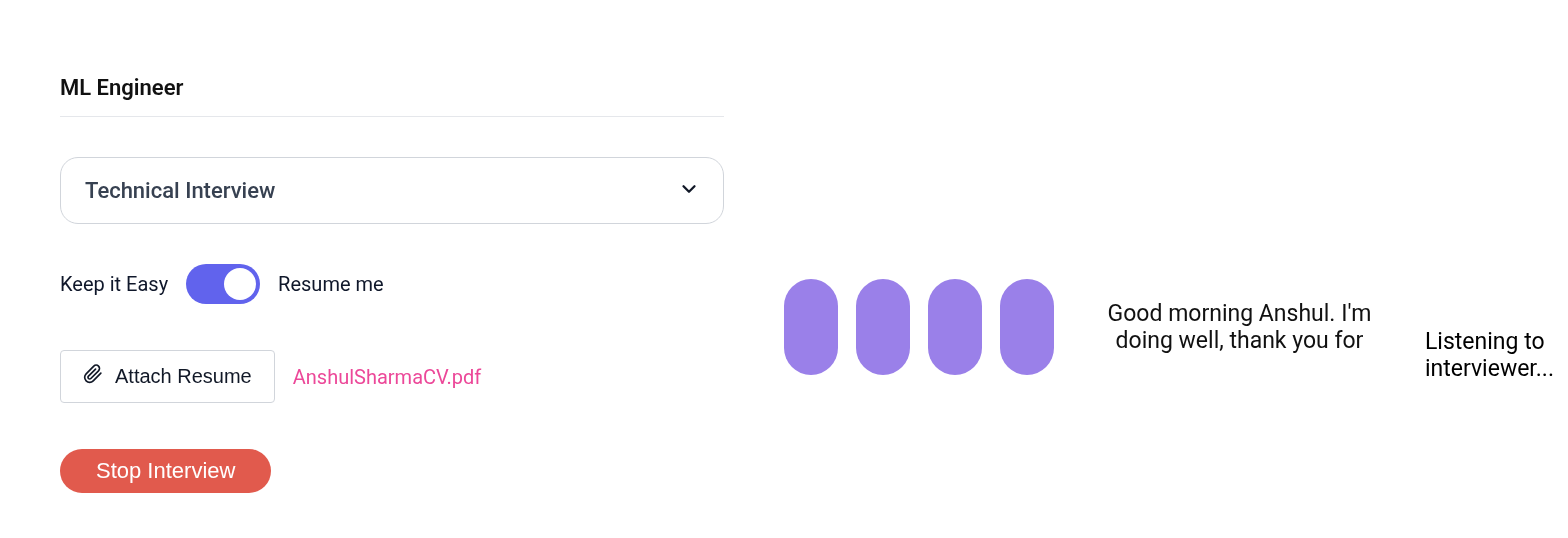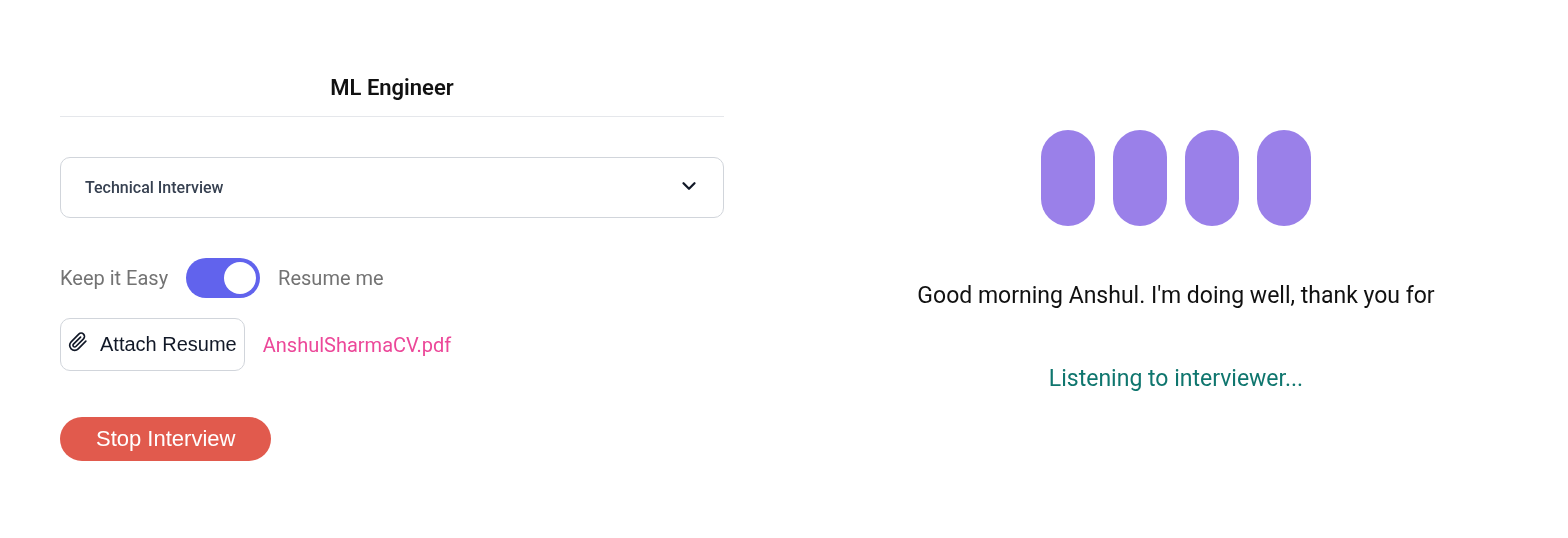--- a/index.html
+++ b/index.html
@@ -15,69 +15,68 @@
       overflow: hidden;
       display: flex;
     }
     .left-panel {
       width: 50%;
       padding: 75px 60px 60px 60px;
     }
     .right-panel {
       width: 50%;
       display: flex;
-      flex-direction: column;
       align-items: center;
       padding-top: 130px;
+      margin-top: 41px;
     }
     .role-title-wrap {
       margin-bottom: 8px;
     }
     .role-title {
       font-size: 22px;
       font-weight: 600;
       color: #111;
       padding-bottom: 8px;
-      text-align: center;
     }
     .hr-under-title {
       border: none;
       border-top: 1px solid #e5e7eb;
       margin-bottom: 40px;
     }
     .select-wrap {
       position: relative;
       margin-bottom: 40px;
     }
     .interview-type-select {
       width: 100%;
       border: 1px solid #d1d5db;
-      border-radius: 10px;
+      border-radius: 18px;
       padding: 20px 24px;
-      font-size: 16px;
+      font-size: 22px;
       font-weight: 500;
       color: #374151;
       background: #fff;
       appearance: none;
       cursor: pointer;
     }
     .select-chevron {
       position: absolute;
       right: 24px;
       top: 50%;
       transform: translateY(-50%);
       pointer-events: none;
     }
     .difficulty-row {
       display: flex;
       align-items: center;
       gap: 18px;
-      margin-bottom: 20px;
+      margin-bottom: 46px;
       font-size: 20px;
-      color: #737373;
+      color: #0f172a;
     }
     .toggle {
       width: 74px;
       height: 40px;
       background: #6163ed;
       border-radius: 999px;
       position: relative;
       cursor: pointer;
       flex-shrink: 0;
     }
@@ -94,23 +93,23 @@
       display: flex;
       align-items: center;
       gap: 18px;
       margin-bottom: 46px;
     }
     .attach-btn {
       display: inline-flex;
       align-items: center;
       gap: 12px;
       border: 1px solid #d1d5db;
-      border-radius: 10px;
+      border-radius: 4px;
       background: #fff;
-      padding: 13px 7px;
+      padding: 13px 22px;
       font-size: 20px;
       font-weight: 500;
       color: #111827;
       cursor: pointer;
     }
     .attach-filename {
       font-size: 20px;
       color: #ec4899;
     }
     .stop-btn {
@@ -138,22 +137,22 @@
     }
     .transcript {
       font-size: 23px;
       color: #111;
       text-align: center;
       margin-bottom: 56px;
       padding: 0 40px;
     }
     .status-text {
       font-size: 23px;
-      color: #0f766e;
-      text-align: center;
+      color: #000000;
+      text-align: left;
     }
   </style>
 </head>
 <body>
 
 <div class="left-panel">
 
   <div class="role-title-wrap">
     <div class="role-title">ML Engineer</div>
   </div>

